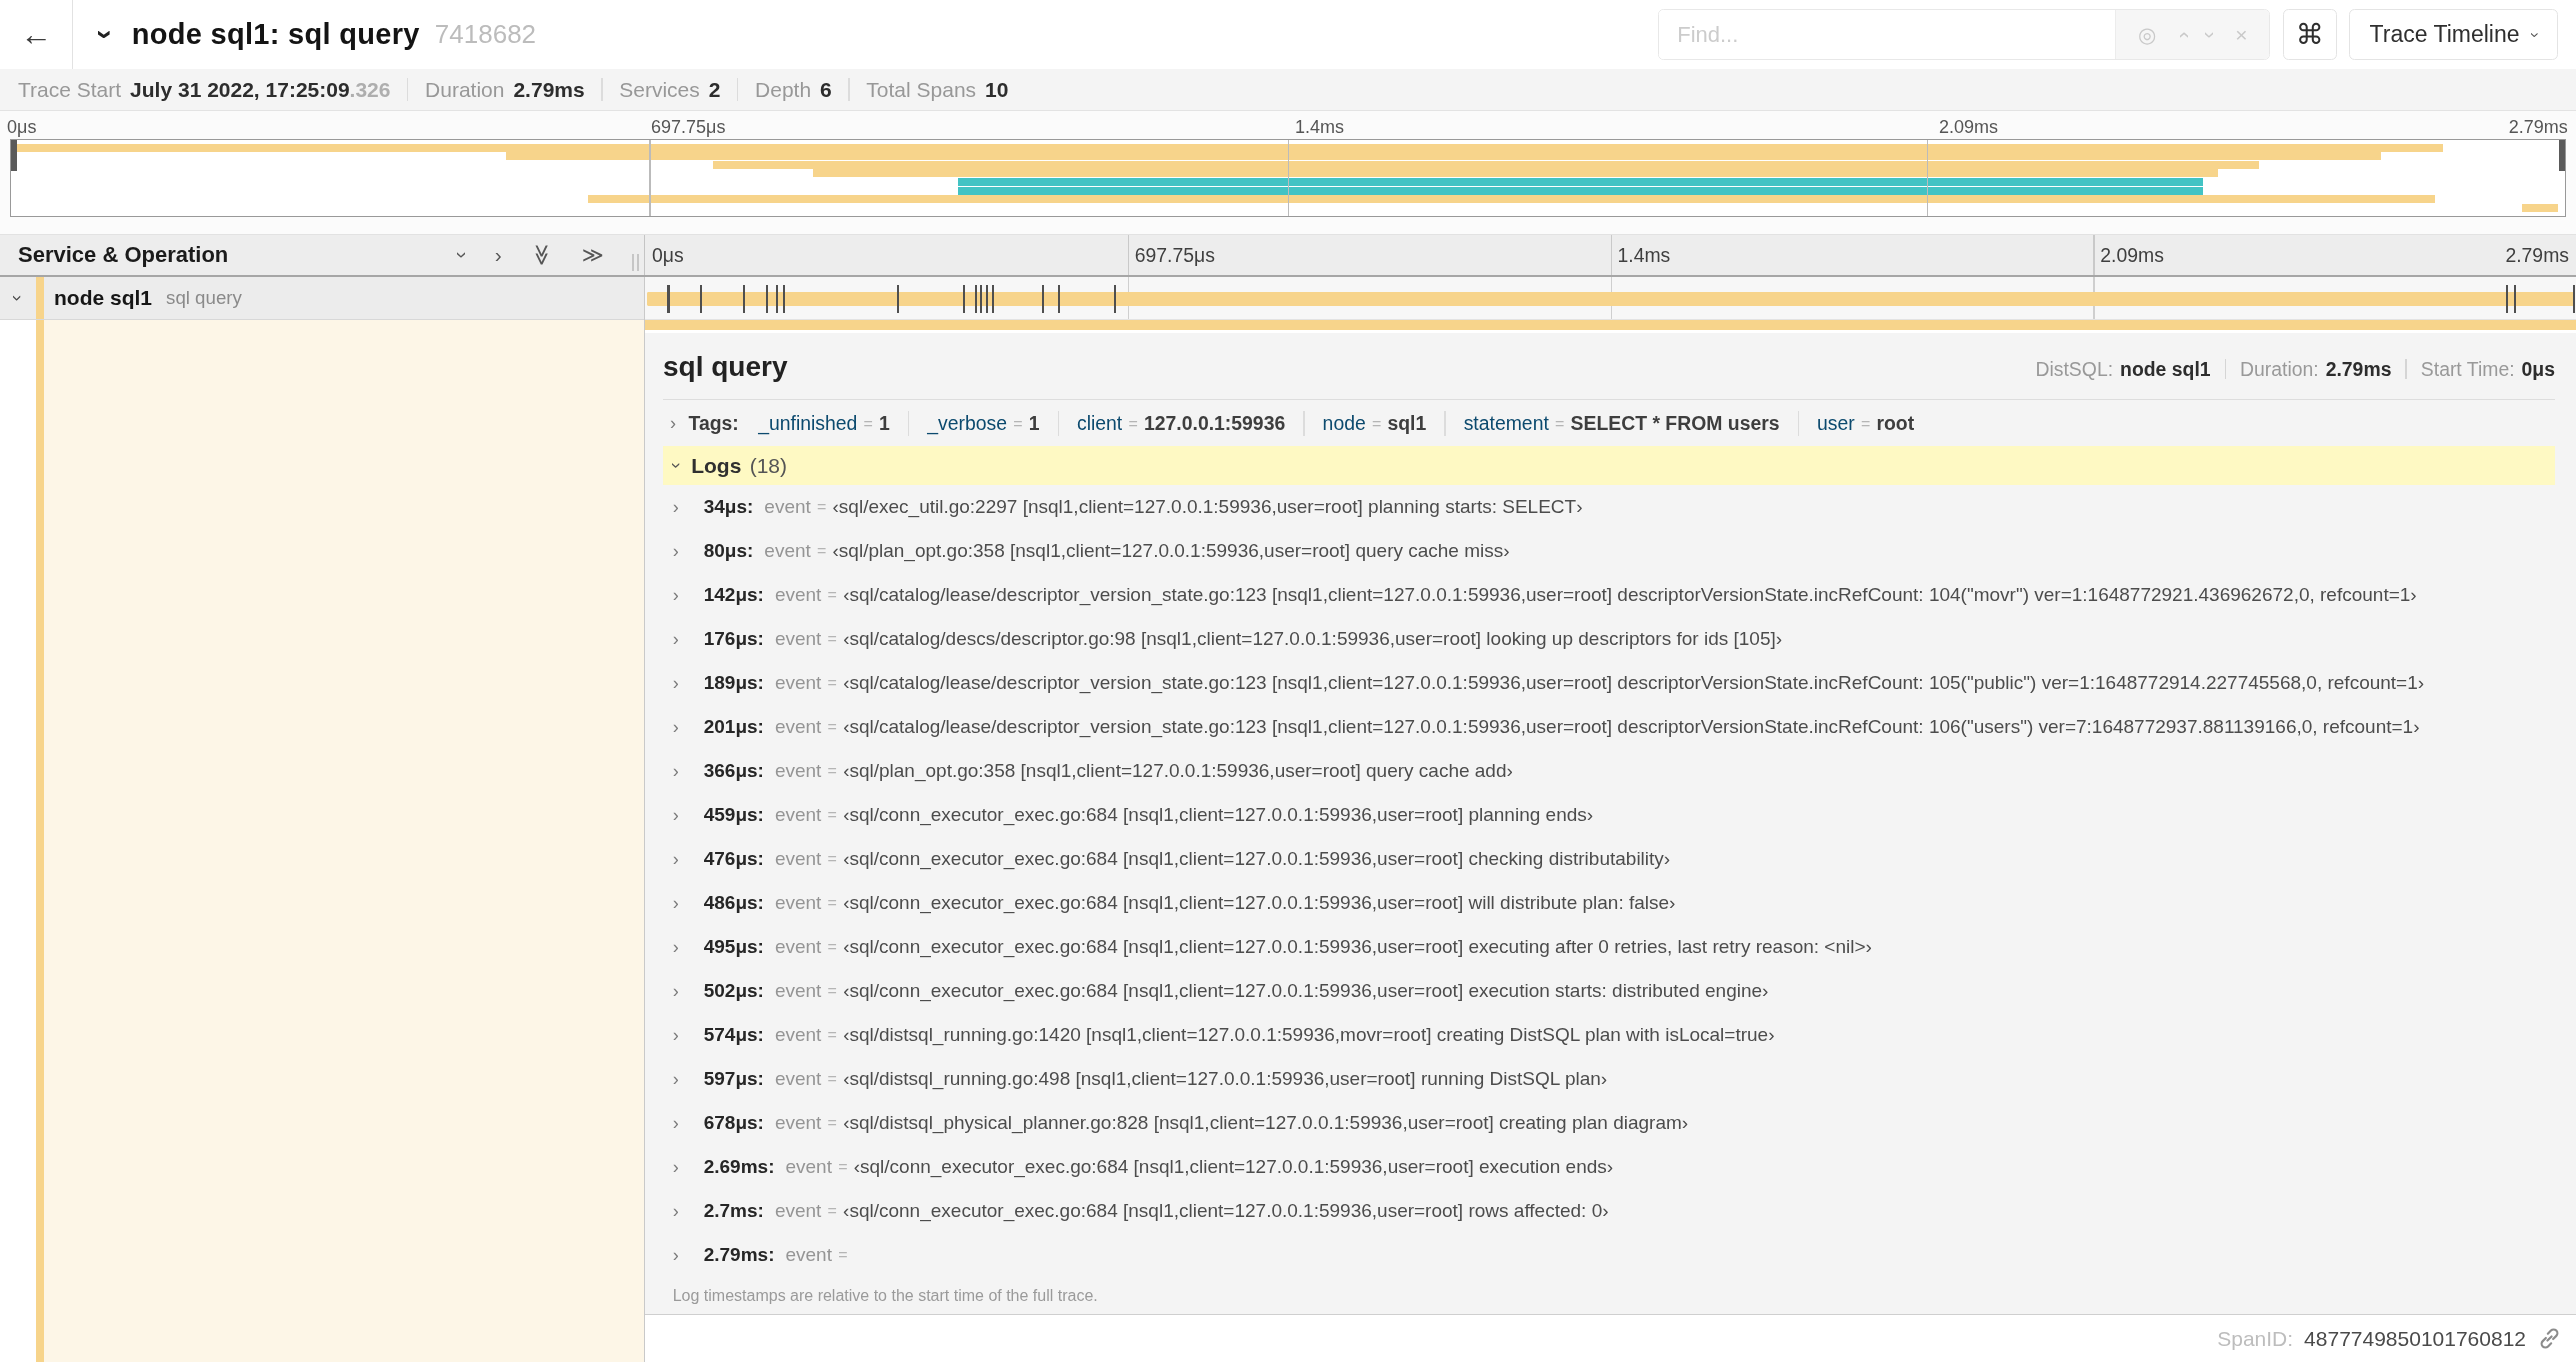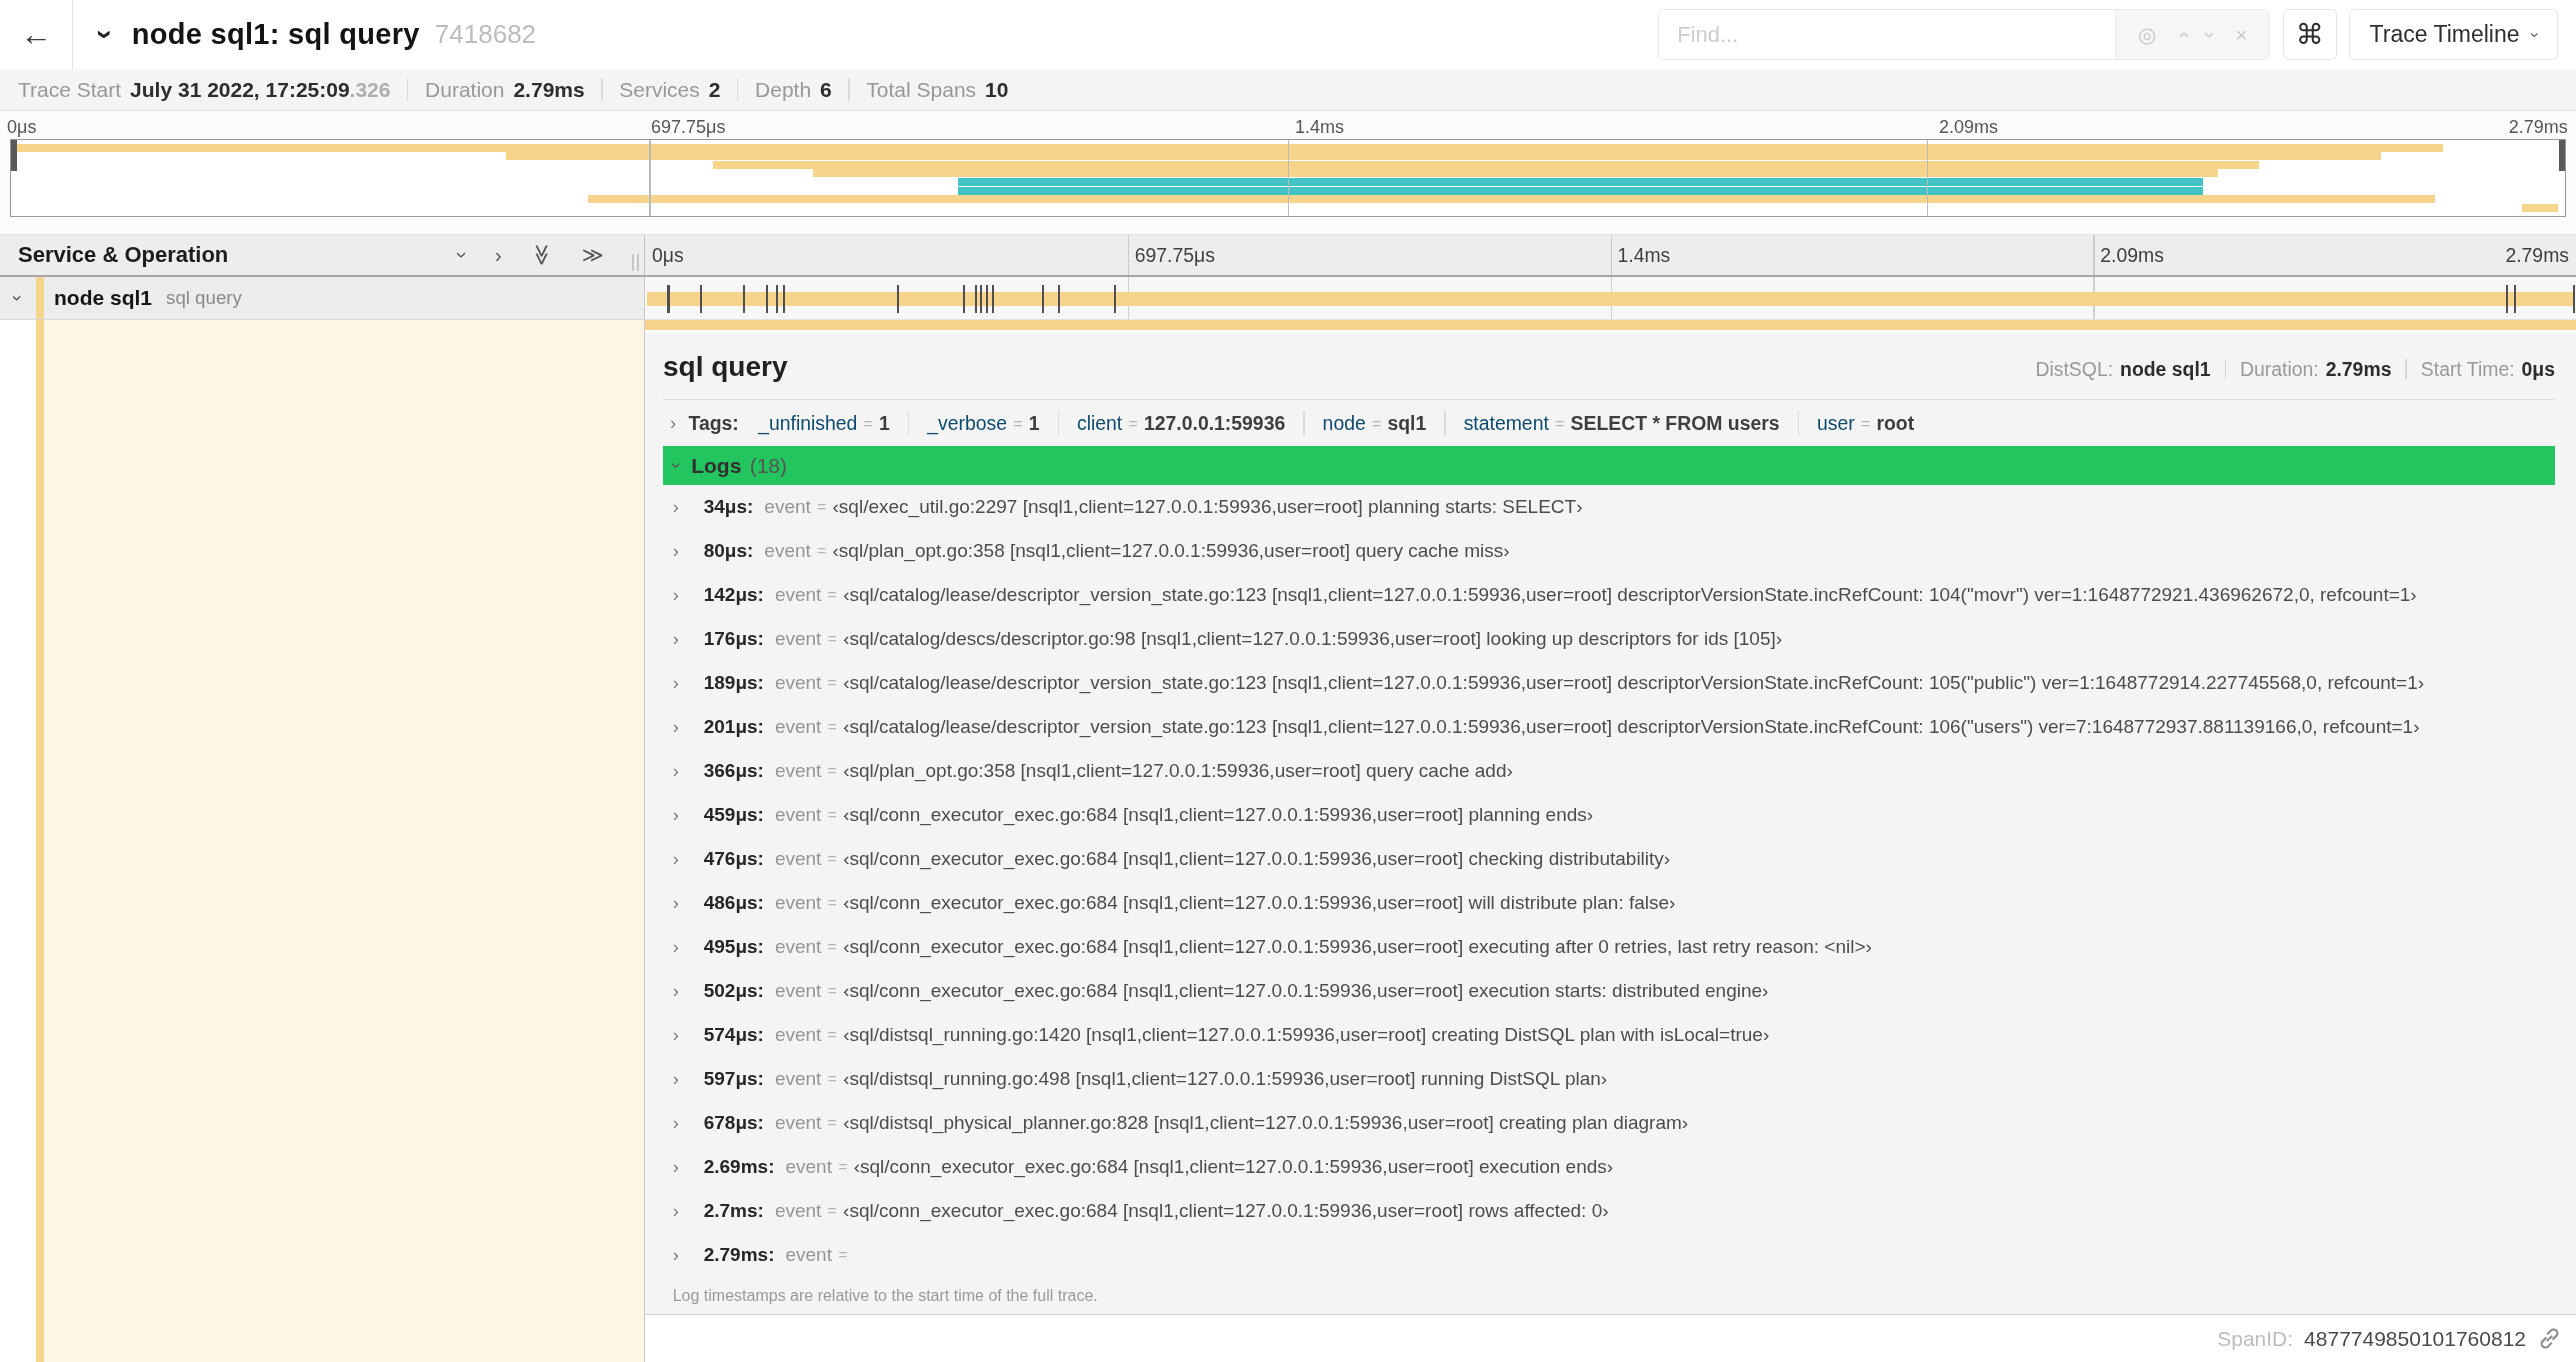--- a/index.html
+++ b/index.html
@@ -86,21 +86,21 @@
   .meta-value{color:#2d2d2d;font-weight:700;}
   .meta-div{width:1.4px;height:19.4px;background:#d5d5d5;margin:0 14px;align-self:center;}
   .dp-rule{height:1.4px;background:#ddd;margin-top:16.6px;}
   .tags-row{display:flex;align-items:center;padding:11px 0 9.7px 7px;font-size:19.4px;white-space:nowrap;overflow:hidden;}
   .row-chev{display:inline-block;color:#7a7a7a;font-size:18px;margin-right:12.5px;cursor:pointer;}
   .tags-label{font-weight:700;color:#3c3c3c;margin-right:19.4px;}
   .tag-key{color:#0c4a6e;}
   .tag-eq{color:#b5b5b5;font-size:16px;margin:0 6.2px;}
   .tag-val{color:#3e3e3e;font-weight:600;}
   .tag-div{width:1.4px;height:25px;background:#dcdcdc;margin:0 18px;}
-  .logs-head{height:39px;background:#22c55e;display:flex;align-items:center;padding-left:9.7px;font-size:21px;cursor:pointer;}
+  .logs-head{height:39px;background:#fef9c3;display:flex;align-items:center;padding-left:9.7px;font-size:21px;cursor:pointer;}
   .logs-chev{display:inline-block;color:#555;font-size:18px;transform:rotate(90deg);}
   .logs-label{font-weight:700;color:#303030;margin-left:12.5px;}
   .logs-count{color:#555;margin-left:8.3px;}
   .log-row{height:44px;display:flex;align-items:center;font-size:19px;padding-left:9.7px;white-space:nowrap;overflow:hidden;cursor:pointer;}
   .log-time{font-weight:700;color:#262626;margin:0 11px 0 12.5px;}
   .log-key{color:#959595;}
   .log-eq{color:#b5b5b5;font-size:16px;margin:0 6.2px;}
   .log-val{color:#4c4c4c;}
   .logs-note{font-size:16px;color:#9a9a9a;padding:9.7px 0 0 9.7px;}
 
@@ -400,21 +400,21 @@
               <span class="log-time">502μs:</span>
               <span class="log-key">event</span>
               <span class="log-eq">=</span>
               <span class="log-val">‹sql/conn_executor_exec.go:684 [nsql1,client=127.0.0.1:59936,user=root] execution starts: distributed engine›</span>
             </div>
             <div class="log-row">
               <span class="row-chev">›</span>
               <span class="log-time">574μs:</span>
               <span class="log-key">event</span>
               <span class="log-eq">=</span>
-              <span class="log-val">‹sql/distsql_running.go:1420 [nsql1,client=127.0.0.1:59936,user=root] creating DistSQL plan with isLocal=true›</span>
+              <span class="log-val">‹sql/distsql_running.go:1420 [nsql1,client=127.0.0.1:59936,movr=root] creating DistSQL plan with isLocal=true›</span>
             </div>
             <div class="log-row">
               <span class="row-chev">›</span>
               <span class="log-time">597μs:</span>
               <span class="log-key">event</span>
               <span class="log-eq">=</span>
               <span class="log-val">‹sql/distsql_running.go:498 [nsql1,client=127.0.0.1:59936,user=root] running DistSQL plan›</span>
             </div>
             <div class="log-row">
               <span class="row-chev">›</span>

